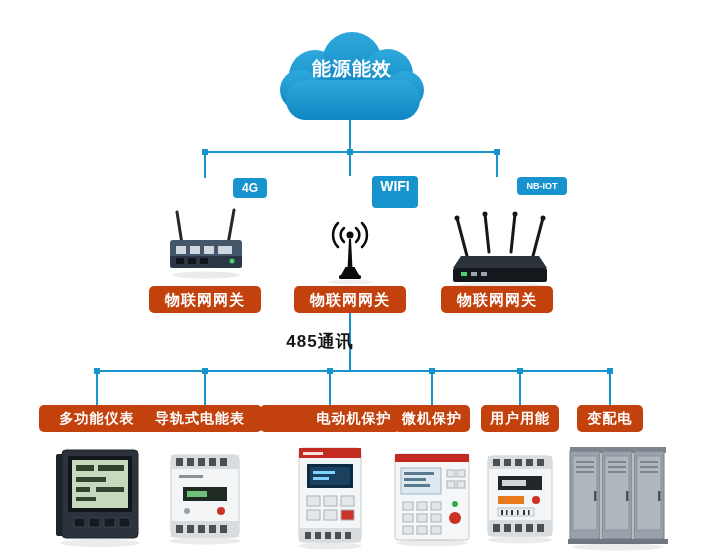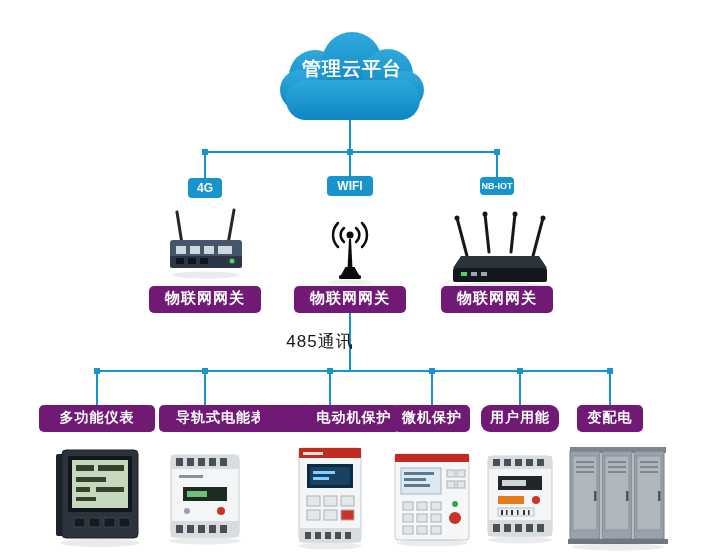--- a/index.html
+++ b/index.html
@@ -2,38 +2,38 @@
 <html><head>
 <meta charset="utf-8">
 <style>
   html,body{margin:0;padding:0;}
   body{background:#fff;font-family:"Liberation Sans","DejaVu Sans",sans-serif;}
   .stage{position:relative;width:723px;height:559px;background:#ffffff;overflow:hidden;margin:0 auto;}
   .abs{position:absolute;}
   .lines{position:absolute;left:0;top:0;}
   .btn{
     position:absolute;transform:translateX(-50%);
-    background:#701a75;color:#ffffff;font-weight:bold;text-align:center;
+    background:#c2410c;color:#ffffff;font-weight:bold;text-align:center;
     border-radius:5px;height:27px;line-height:27px;font-size:15px;
-    white-space:nowrap;letter-spacing:1px;font-family:Liberation Mono, monospace;
+    white-space:nowrap;letter-spacing:1px;
   }
   .btn.device{font-size:14px;top:405px;}
   .badge{
     position:absolute;transform:translateX(-50%);
     background:#1793cd;color:#ffffff;font-weight:bold;text-align:center;
-    border-radius:4px;white-space:nowrap;
+    border-radius:4px;white-space:nowrap;margin-left:45px;
   }
   .cloud-text{
     position:absolute;left:352px;top:57px;transform:translateX(-50%);
     color:#ffffff;font-weight:bold;font-size:19px;line-height:24px;
     text-align:center;white-space:nowrap;letter-spacing:1px;z-index:3;
   }
   .bus-label{
     position:absolute;left:320px;top:330px;transform:translateX(-50%);
-    color:#151515;font-weight:normal;font-size:17px;white-space:nowrap;z-index:2;
+    color:#151515;font-weight:bold;font-size:17px;white-space:nowrap;z-index:2;
     letter-spacing:1px;
   }
 </style>
 </head>
 <body>
 
 <div class="stage">
 
   <svg class="lines" width="723" height="559" viewBox="0 0 723 559">
     <g stroke="#1793cd" stroke-width="2" fill="none">
@@ -74,26 +74,26 @@
     <g fill="url(#cg)">
       <circle cx="45" cy="48" r="26"></circle>
       <circle cx="82" cy="34" r="30"></circle>
       <circle cx="118" cy="46" r="25"></circle>
       <circle cx="30" cy="62" r="20"></circle>
       <circle cx="135" cy="62" r="19"></circle>
       <rect x="16" y="52" width="134" height="40" rx="20"></rect>
     </g>
   </svg>
   <div class="cloud-text">
-    <div>管理云平台</div>
+    <div>能源能效</div>
   </div>
 
   <div class="badge" style="left:205px;top:178px;width:34px;height:20px;line-height:20px;font-size:12px;">4G</div>
-  <div class="badge" style="left:350px;top:176px;width:46px;height:20px;line-height:20px;font-size:12px;">WIFI</div>
-  <div class="badge" style="left:497px;top:177px;width:34px;height:18px;line-height:18px;font-size:9px;">NB-IOT</div>
+  <div class="badge" style="left:350px;top:176px;width:46px;height:32px;line-height:20px;font-size:14px;">WIFI</div>
+  <div class="badge" style="left:497px;top:177px;width:50px;height:18px;line-height:18px;font-size:9px;">NB-IOT</div>
 
   <svg class="abs" style="left:162px;top:204px;" width="88" height="76">
     <line x1="20" y1="40" x2="15" y2="8" stroke="#23282d" stroke-width="3" stroke-linecap="round"></line>
     <line x1="66" y1="40" x2="72" y2="6" stroke="#23282d" stroke-width="3" stroke-linecap="round"></line>
     <rect x="8" y="36" width="72" height="24" rx="3" fill="#45566a"></rect>
     <rect x="8" y="52" width="72" height="12" rx="2" fill="#2b3747"></rect>
     <rect x="14" y="42" width="10" height="8" fill="#cfd8e0"></rect>
     <rect x="28" y="42" width="10" height="8" fill="#cfd8e0"></rect>
     <rect x="42" y="42" width="10" height="8" fill="#cfd8e0"></rect>
     <rect x="56" y="42" width="14" height="8" fill="#cfd8e0"></rect>
@@ -137,24 +137,24 @@
     <ellipse cx="53" cy="80" rx="44" ry="3.5" fill="rgba(0,0,0,0.08)"></ellipse>
   </svg>
 
   <div class="btn" style="left:205px;top:286px;width:112px;">物联网网关</div>
   <div class="btn" style="left:350px;top:286px;width:112px;">物联网网关</div>
   <div class="btn" style="left:497px;top:286px;width:112px;">物联网网关</div>
 
   <div class="bus-label">485通讯</div>
 
   <div class="btn device" style="left:97px;width:116px;">多功能仪表</div>
-  <div class="btn device" style="left:221px;width:124px;">导轨式电能表</div>
+  <div class="btn device" style="left:200px;width:124px;">导轨式电能表</div>
   <div class="btn device" style="left:330px;width:92px;padding-left:48px;">电动机保护</div>
   <div class="btn device" style="left:432px;width:76px;">微机保护</div>
-  <div class="btn device" style="left:520px;width:78px;border-radius:9px;">用户用能</div>
+  <div class="btn device" style="left:520px;width:78px;">用户用能</div>
   <div class="btn device" style="left:610px;width:66px;">变配电</div>
 
   <svg class="abs" style="left:52px;top:444px;" width="92" height="104">
     <rect x="4" y="10" width="8" height="82" rx="2" fill="#1d232a"></rect>
     <rect x="10" y="6" width="76" height="88" rx="4" fill="#2c333c" stroke="#1d2329"></rect>
     <rect x="16" y="12" width="64" height="56" rx="2" fill="#11161c"></rect>
     <rect x="20" y="16" width="56" height="48" fill="#c6d9bd"></rect>
     <g fill="#33432f">
       <rect x="24" y="21" width="18" height="6"></rect>
       <rect x="46" y="21" width="26" height="6"></rect>

